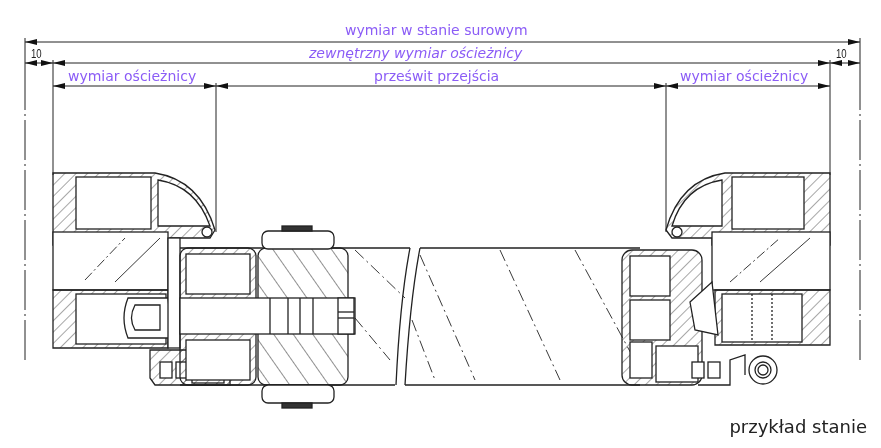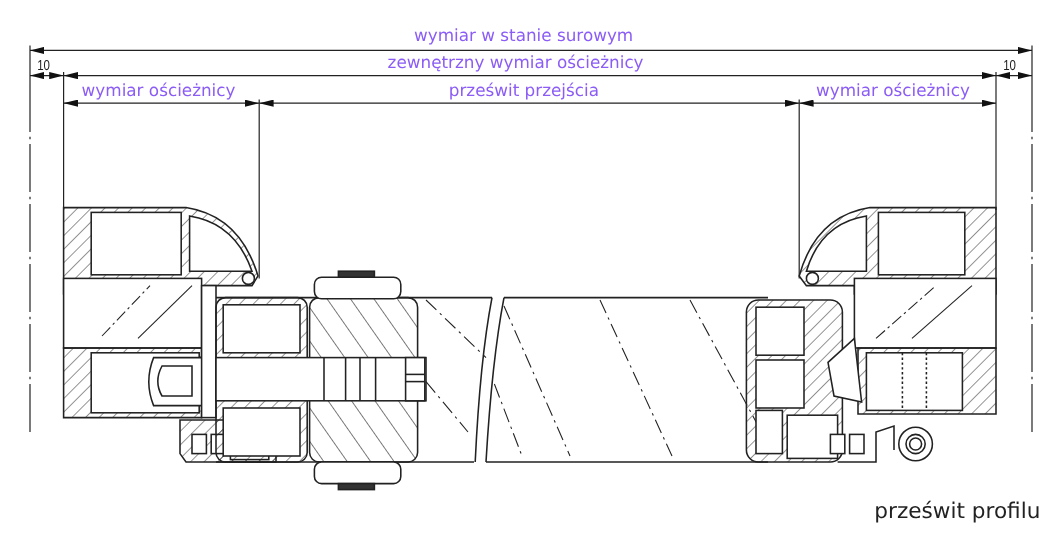--- a/index.html
+++ b/index.html
@@ -121,20 +121,20 @@
     <path d="M698,385 L730,385 L730,360 L745,355 L745,375"></path>
     <circle cx="763" cy="370" r="14" fill="#fff"></circle>
     <circle cx="763" cy="370" r="8" fill="#fff"></circle>
     <circle cx="763" cy="370" r="5" fill="#fff"></circle>
     <circle cx="677" cy="232" r="5" fill="#fff"></circle>
   </g>
 </svg>
 </div>
 
 <div class="lbl" style="left:343px; top:22px;">wymiar w stanie surowym</div>
-<div class="lbl" style="left:321px; top:45px;">zewnętrzny wymiar ościeżnicy</div>
+<div class="lbl" style="left:307px; top:45px;font-style:italic;">zewnętrzny wymiar ościeżnicy</div>
 <div class="num" style="left:31px; top:47px;">10</div>
 <div class="num" style="left:836px; top:47px;">10</div>
 <div class="lbl" style="left:66px; top:68px;">wymiar ościeżnicy</div>
 <div class="lbl" style="left:372px; top:68px;text-align:right;">prześwit przejścia</div>
 <div class="lbl" style="left:678px; top:68px;">wymiar ościeżnicy</div>
 
-<div class="caption">prześwit profilu</div>
+<div class="caption">przykład stanie</div>
 
 </body></html>

